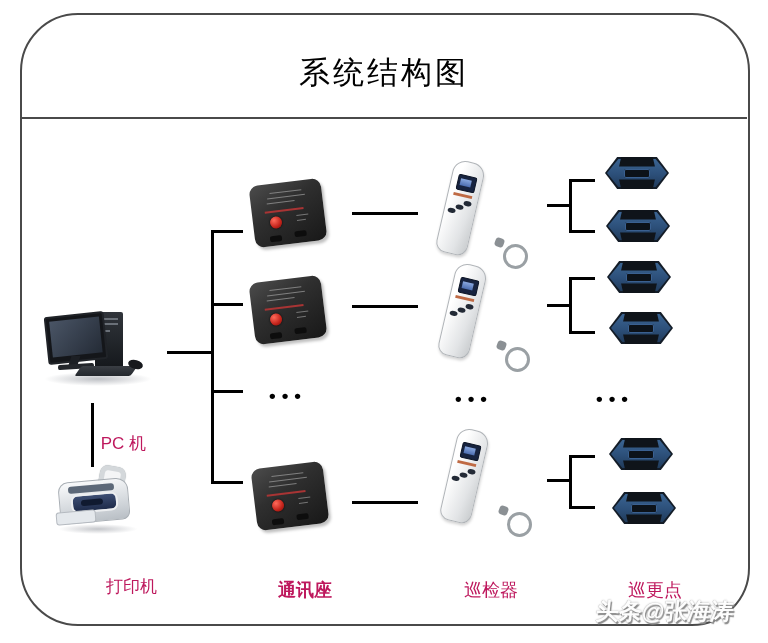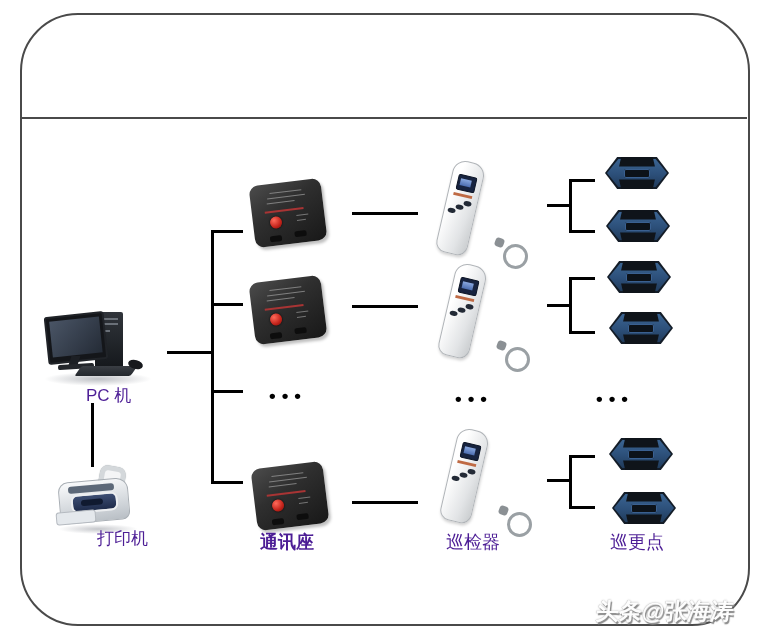--- a/index.html
+++ b/index.html
@@ -7,21 +7,21 @@
          font-family:"Liberation Sans","DejaVu Sans",sans-serif;}
   
   .frame{position:absolute;left:20px;top:13px;width:726px;height:609px;
          border:2px solid #4a4a4a;border-radius:58px;background:#fff;}
   .divider{position:absolute;left:21px;top:117px;width:726px;height:2px;background:#4a4a4a;}
   .title{position:absolute;left:20px;top:52px;width:728px;text-align:center;
          font-size:31px;color:#000;letter-spacing:3px;}
   
   .ln{position:absolute;background:#000;}
   
-  .lbl{position:absolute;color:#4c1d95;font-size:18px;text-align:left;white-space:nowrap;}
+  .lbl{position:absolute;color:#be185d;font-size:18px;text-align:right;white-space:nowrap;margin-top:48px;}
   .lbl-sm{font-size:17px;}
   
   .dots{position:absolute;width:44px;text-align:center;font-size:19px;font-weight:bold;
         letter-spacing:6px;color:#000;}
   
   .pc{position:absolute;left:44px;top:298px;width:112px;height:94px;}
   .pc-shadow{position:absolute;left:0;top:74px;width:108px;height:14px;
              background:radial-gradient(ellipse at center,rgba(110,115,125,.45),rgba(110,115,125,0) 70%);}
   .pc-tower{position:absolute;left:51px;top:14px;width:28px;height:56px;border-radius:2px;
             background:linear-gradient(180deg,#31353b,#15181c);}
@@ -96,20 +96,21 @@
   .wm{position:absolute;left:596px;top:596px;width:170px;font-size:23px;font-weight:bold;
       color:#fdfdfd;transform:skewX(-6deg);white-space:nowrap;
       text-shadow:1.5px 1.5px 1px #8a8a8a,-0.5px -0.5px 0 #cfcfcf,0 0 2px #b5b5b5;}
 </style>
 </head>
 <body>
 
 <div id="stage">
 
   <div class="frame"></div>
+  <div class="title">系统结构图</div>
   <div class="divider"></div>
 
   <div class="ln" style="left:167px;top:351px;width:45px;height:3px;"></div>
   <div class="ln" style="left:211px;top:230px;width:3px;height:254px;"></div>
   <div class="ln" style="left:211px;top:230px;width:32px;height:3px;"></div>
   <div class="ln" style="left:211px;top:303px;width:32px;height:3px;"></div>
   <div class="ln" style="left:211px;top:390px;width:32px;height:3px;"></div>
   <div class="ln" style="left:211px;top:481px;width:32px;height:3px;"></div>
   <div class="ln" style="left:91px;top:403px;width:3px;height:64px;"></div>
   <div class="ln" style="left:352px;top:212px;width:66px;height:3px;"></div>

